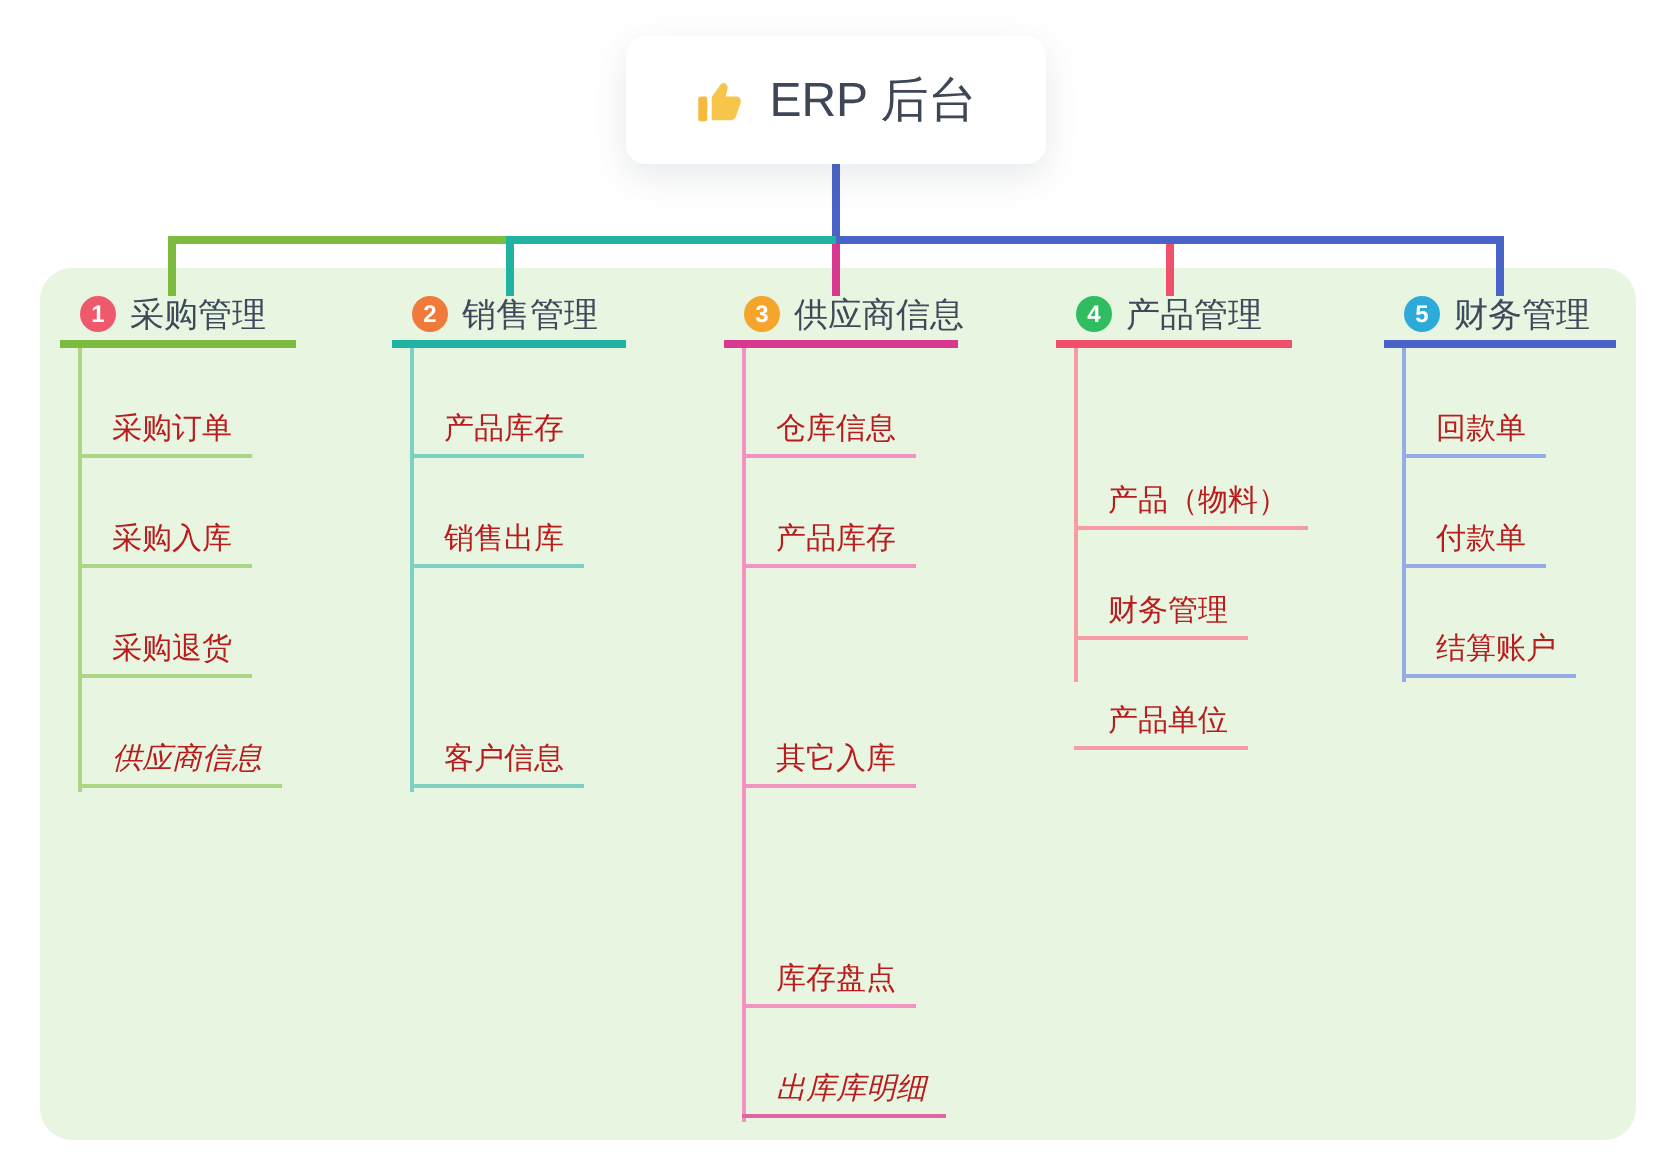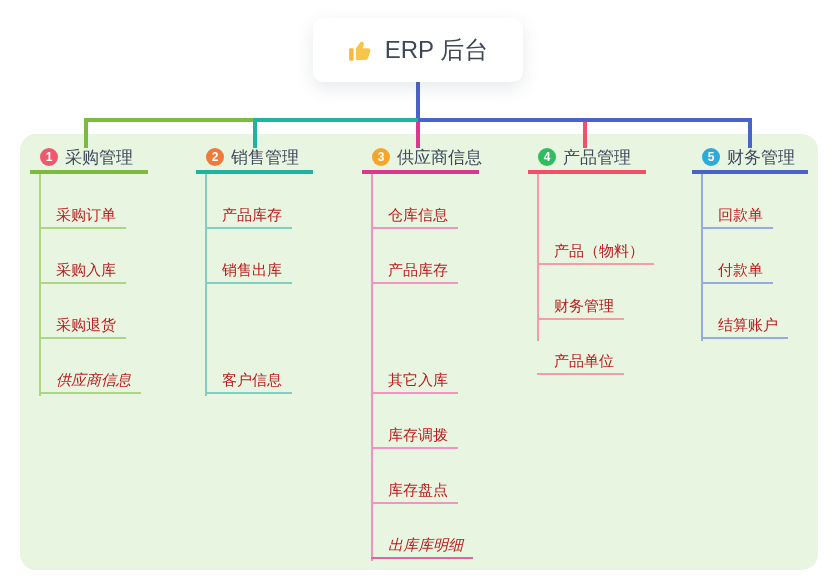--- a/index.html
+++ b/index.html
@@ -123,21 +123,20 @@
 
   <div class="bhead bh3">
     <span class="badge bg3">3</span>
     <span>供应商信息</span>
   </div>
   <div class="uline ul3"></div>
   <div class="spine sp3"></div>
   <div class="child c cx3 r1 w87">仓库信息</div>
   <div class="child c cx3 r2 w87">产品库存</div>
   <div class="child c cx3 r4 w87">其它入库</div>
-  <div class="child c cx3 r5 w87">库存调拨</div>
   <div class="child c cx3 r7 w102 last">出库库明细</div>
   <div class="child c cx3 r6 w87">库存盘点</div>
 
   <div class="bhead bh4">
     <span class="badge bg4">4</span>
     <span>产品管理</span>
   </div>
   <div class="uline ul4"></div>
   <div class="spine sp4"></div>
   <div class="child c cx4 r1 w117">产品（物料）</div>

